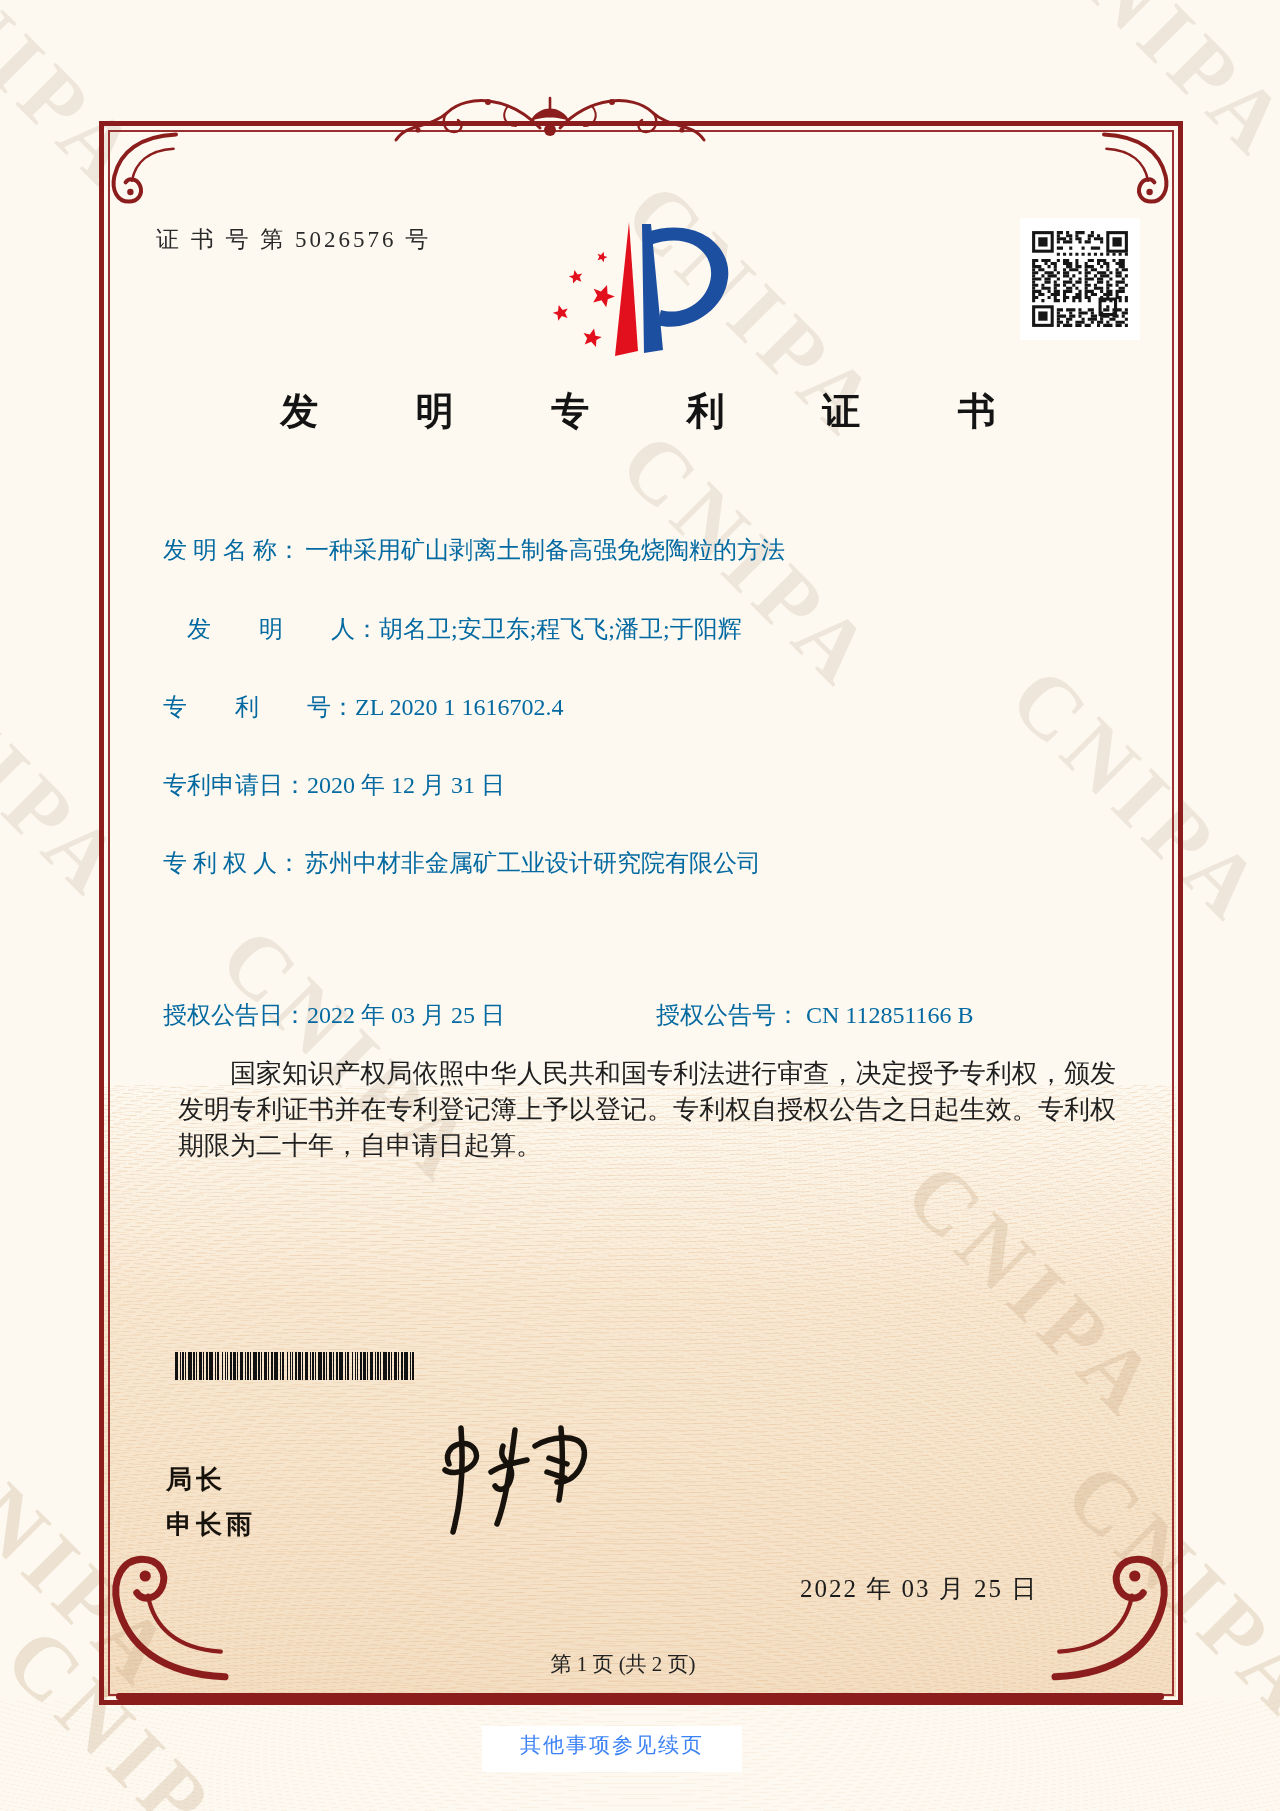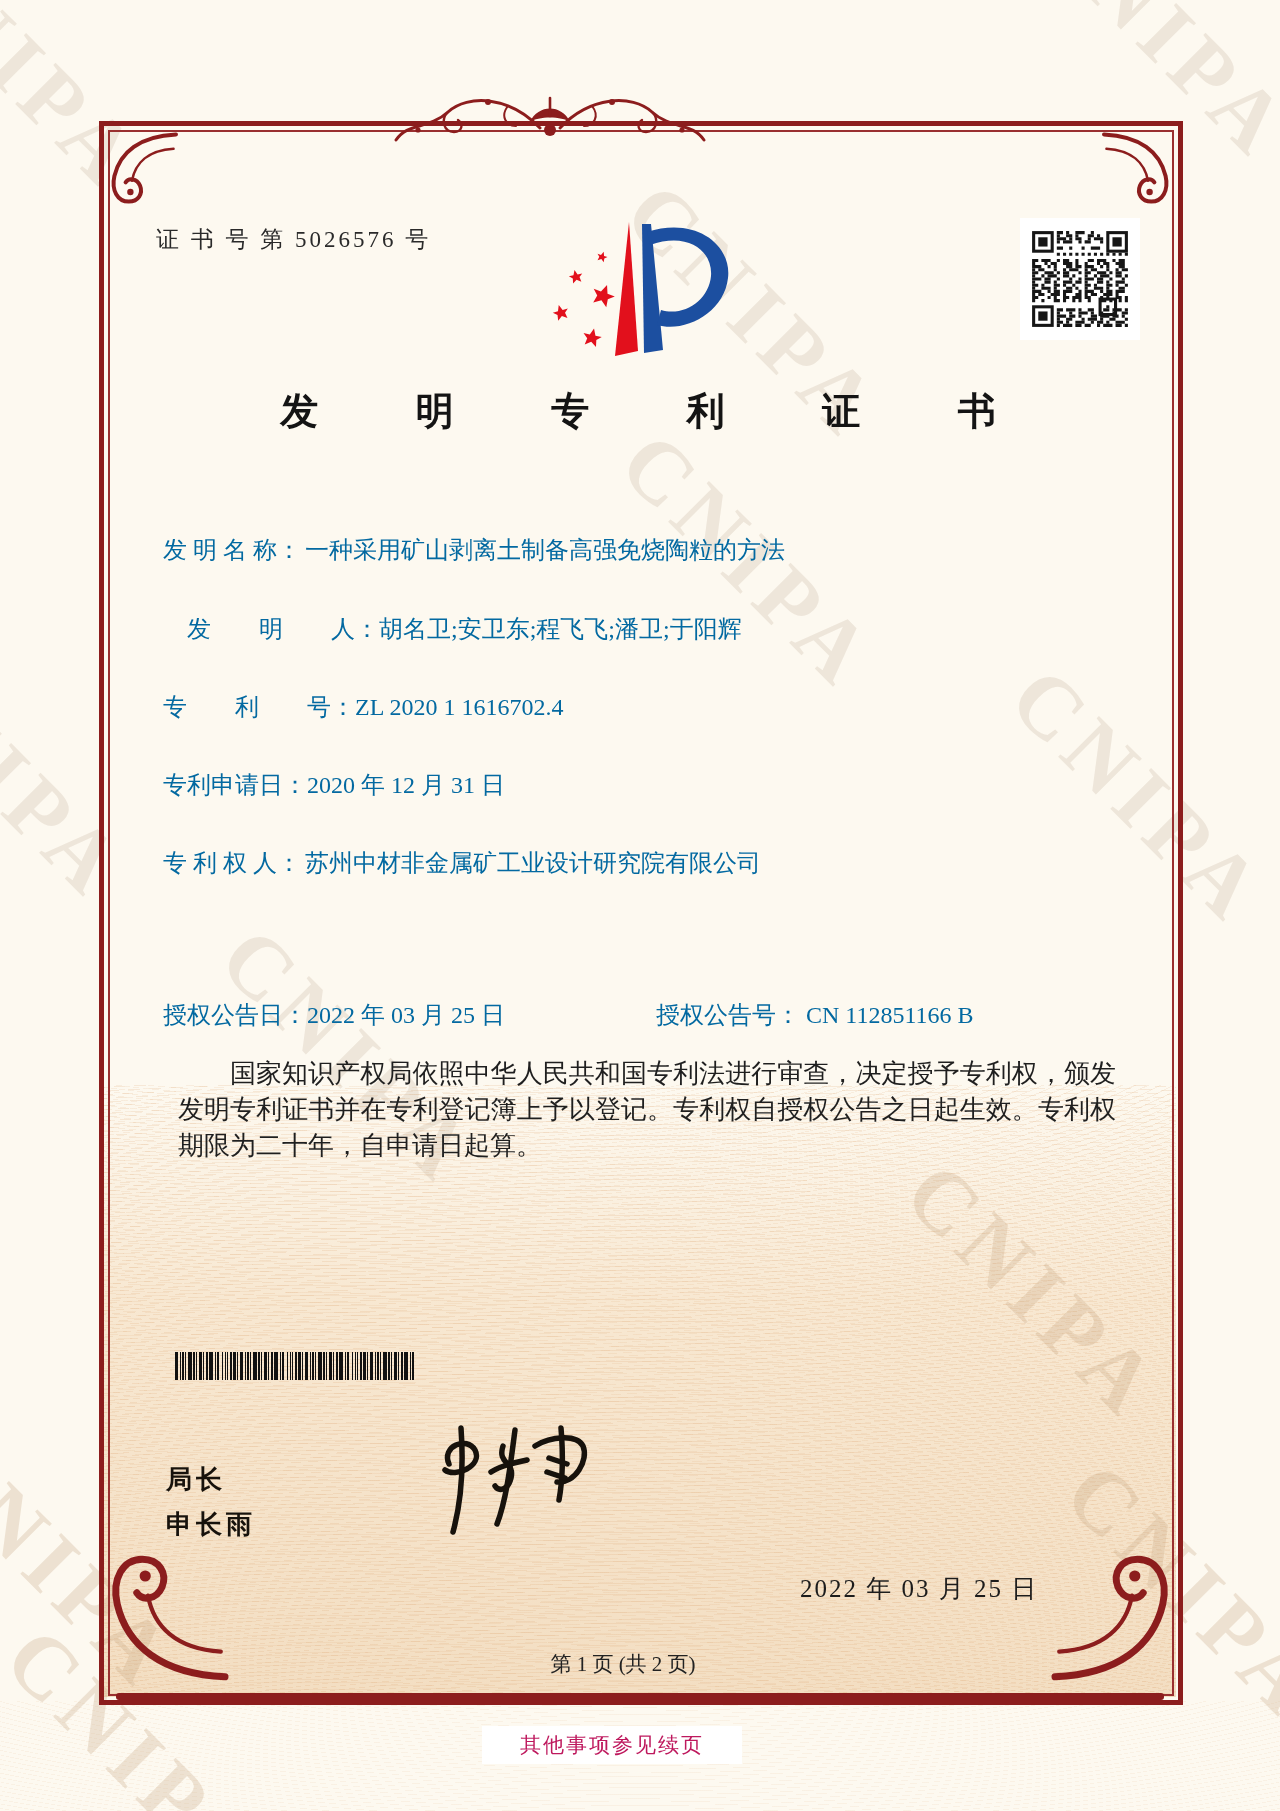--- a/index.html
+++ b/index.html
@@ -99,23 +99,23 @@
   .signature{position:absolute;left:415px;top:1412px;}
   .issue-date{
     position:absolute;left:800px;top:1572px;
     font-size:25px;letter-spacing:2px;color:#1c1c1c;
   }
   .page-info{
     position:absolute;left:0;top:1650px;width:1230px;
     text-align:center;font-size:21px;color:#222;padding-left:8px;
   }
   .continuation{
-    position:absolute;left:482px;top:1726px;width:260px;height:38px;
+    position:absolute;left:482px;top:1726px;width:260px;height:46px;
     background:#ffffff;text-align:center;line-height:38px;
-    font-size:21px;color:#be185d;letter-spacing:2px;
+    font-size:21px;color:#3b82f6;letter-spacing:2px;
   }
 </style>
 </head>
 <body>
 
 <div class="page">
 
   <div class="guilloche"></div>
   <div class="under-rule-band"></div>
 

